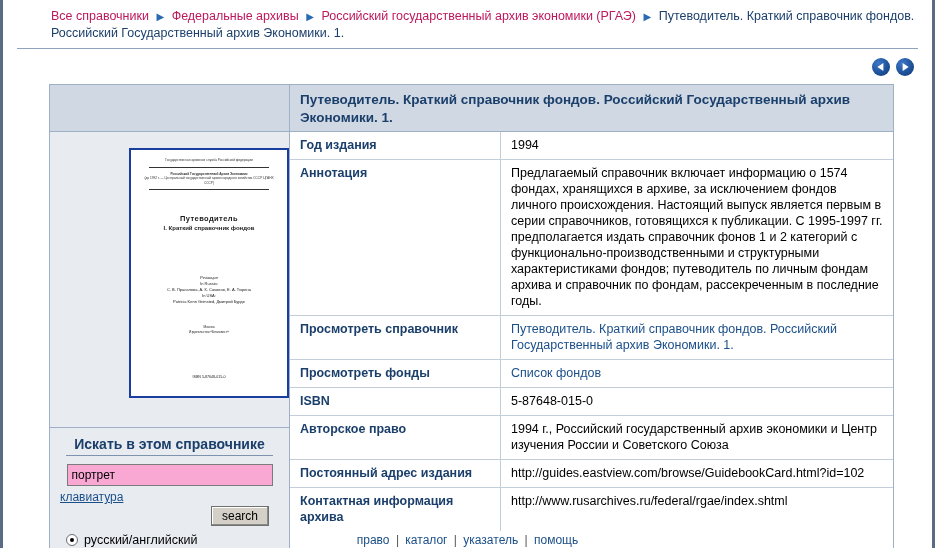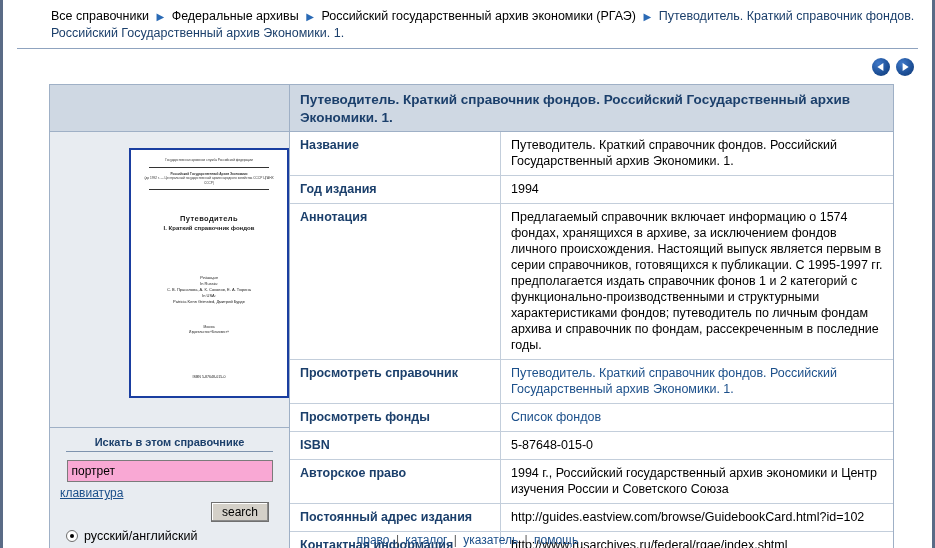--- a/index.html
+++ b/index.html
@@ -23,21 +23,21 @@
     background: #ffffff;
   }
   
   .breadcrumb {
     padding: 8px 14px 6px 48px;
     font-size: 12.5px;
     line-height: 17px;
     color: #1b3f6b;
   }
   .breadcrumb a {
-    color: #000000;
+    color: #be185d;
     text-decoration: none;
   }
   .crumb-sep {
     display: inline-block;
     color: #2a6ab5;
     font-size: 10px;
     margin: 0 4px;
   }
   .hr-line {
     margin: 0 14px 0 14px;
@@ -153,21 +153,21 @@
   .cover .cv-foot { margin-top: 20px; font-size: 3.2px; line-height: 5px; }
   
   .search-panel {
     background: #e8ecf1;
     padding: 8px 10px 12px 10px;
   }
   .search-title {
     text-align: center;
     color: #1b3f6b;
     font-weight: bold;
-    font-size: 11px;
+    font-size: 14px;
     border-bottom: 1px solid #7e93ae;
     padding-bottom: 3px;
     margin: 0 6px 8px 6px;
   }
   .search-input {
     width: 206px;
     margin: 0 auto;
     display: block;
     border: 1px solid #7b7b7b;
     padding: 3px 4px;
@@ -332,24 +332,20 @@
             <span class="radio checked"></span>
             <span class="radio-label">русский/английский</span>
           </div>
 
         </div>
       </div>
 
       <div class="col-right">
         <table class="details">
           <tbody>
-              <tr>
-            <td class="lbl">Название</td>
-            <td class="val">Путеводитель. Краткий справочник фондов. Российский Государственный архив Экономики. 1.</td>
-          </tr>
           <tr>
             <td class="lbl">Год издания</td>
             <td class="val">1994</td>
           </tr>
           <tr>
             <td class="lbl">Аннотация</td>
             <td class="val">Предлагаемый справочник включает информацию о 1574 фондах, хранящихся в архиве, за исключением фондов личного происхождения. Настоящий выпуск является первым в серии справочников, готовящихся к публикации. С 1995-1997 гг. предполагается издать справочник фонов 1 и 2 категорий с функционально-производственными и структурными характеристиками фондов; путеводитель по личным фондам архива и справочник по фондам, рассекреченным в последние годы.</td>
           </tr>
           <tr>
             <td class="lbl">Просмотреть справочник</td>

